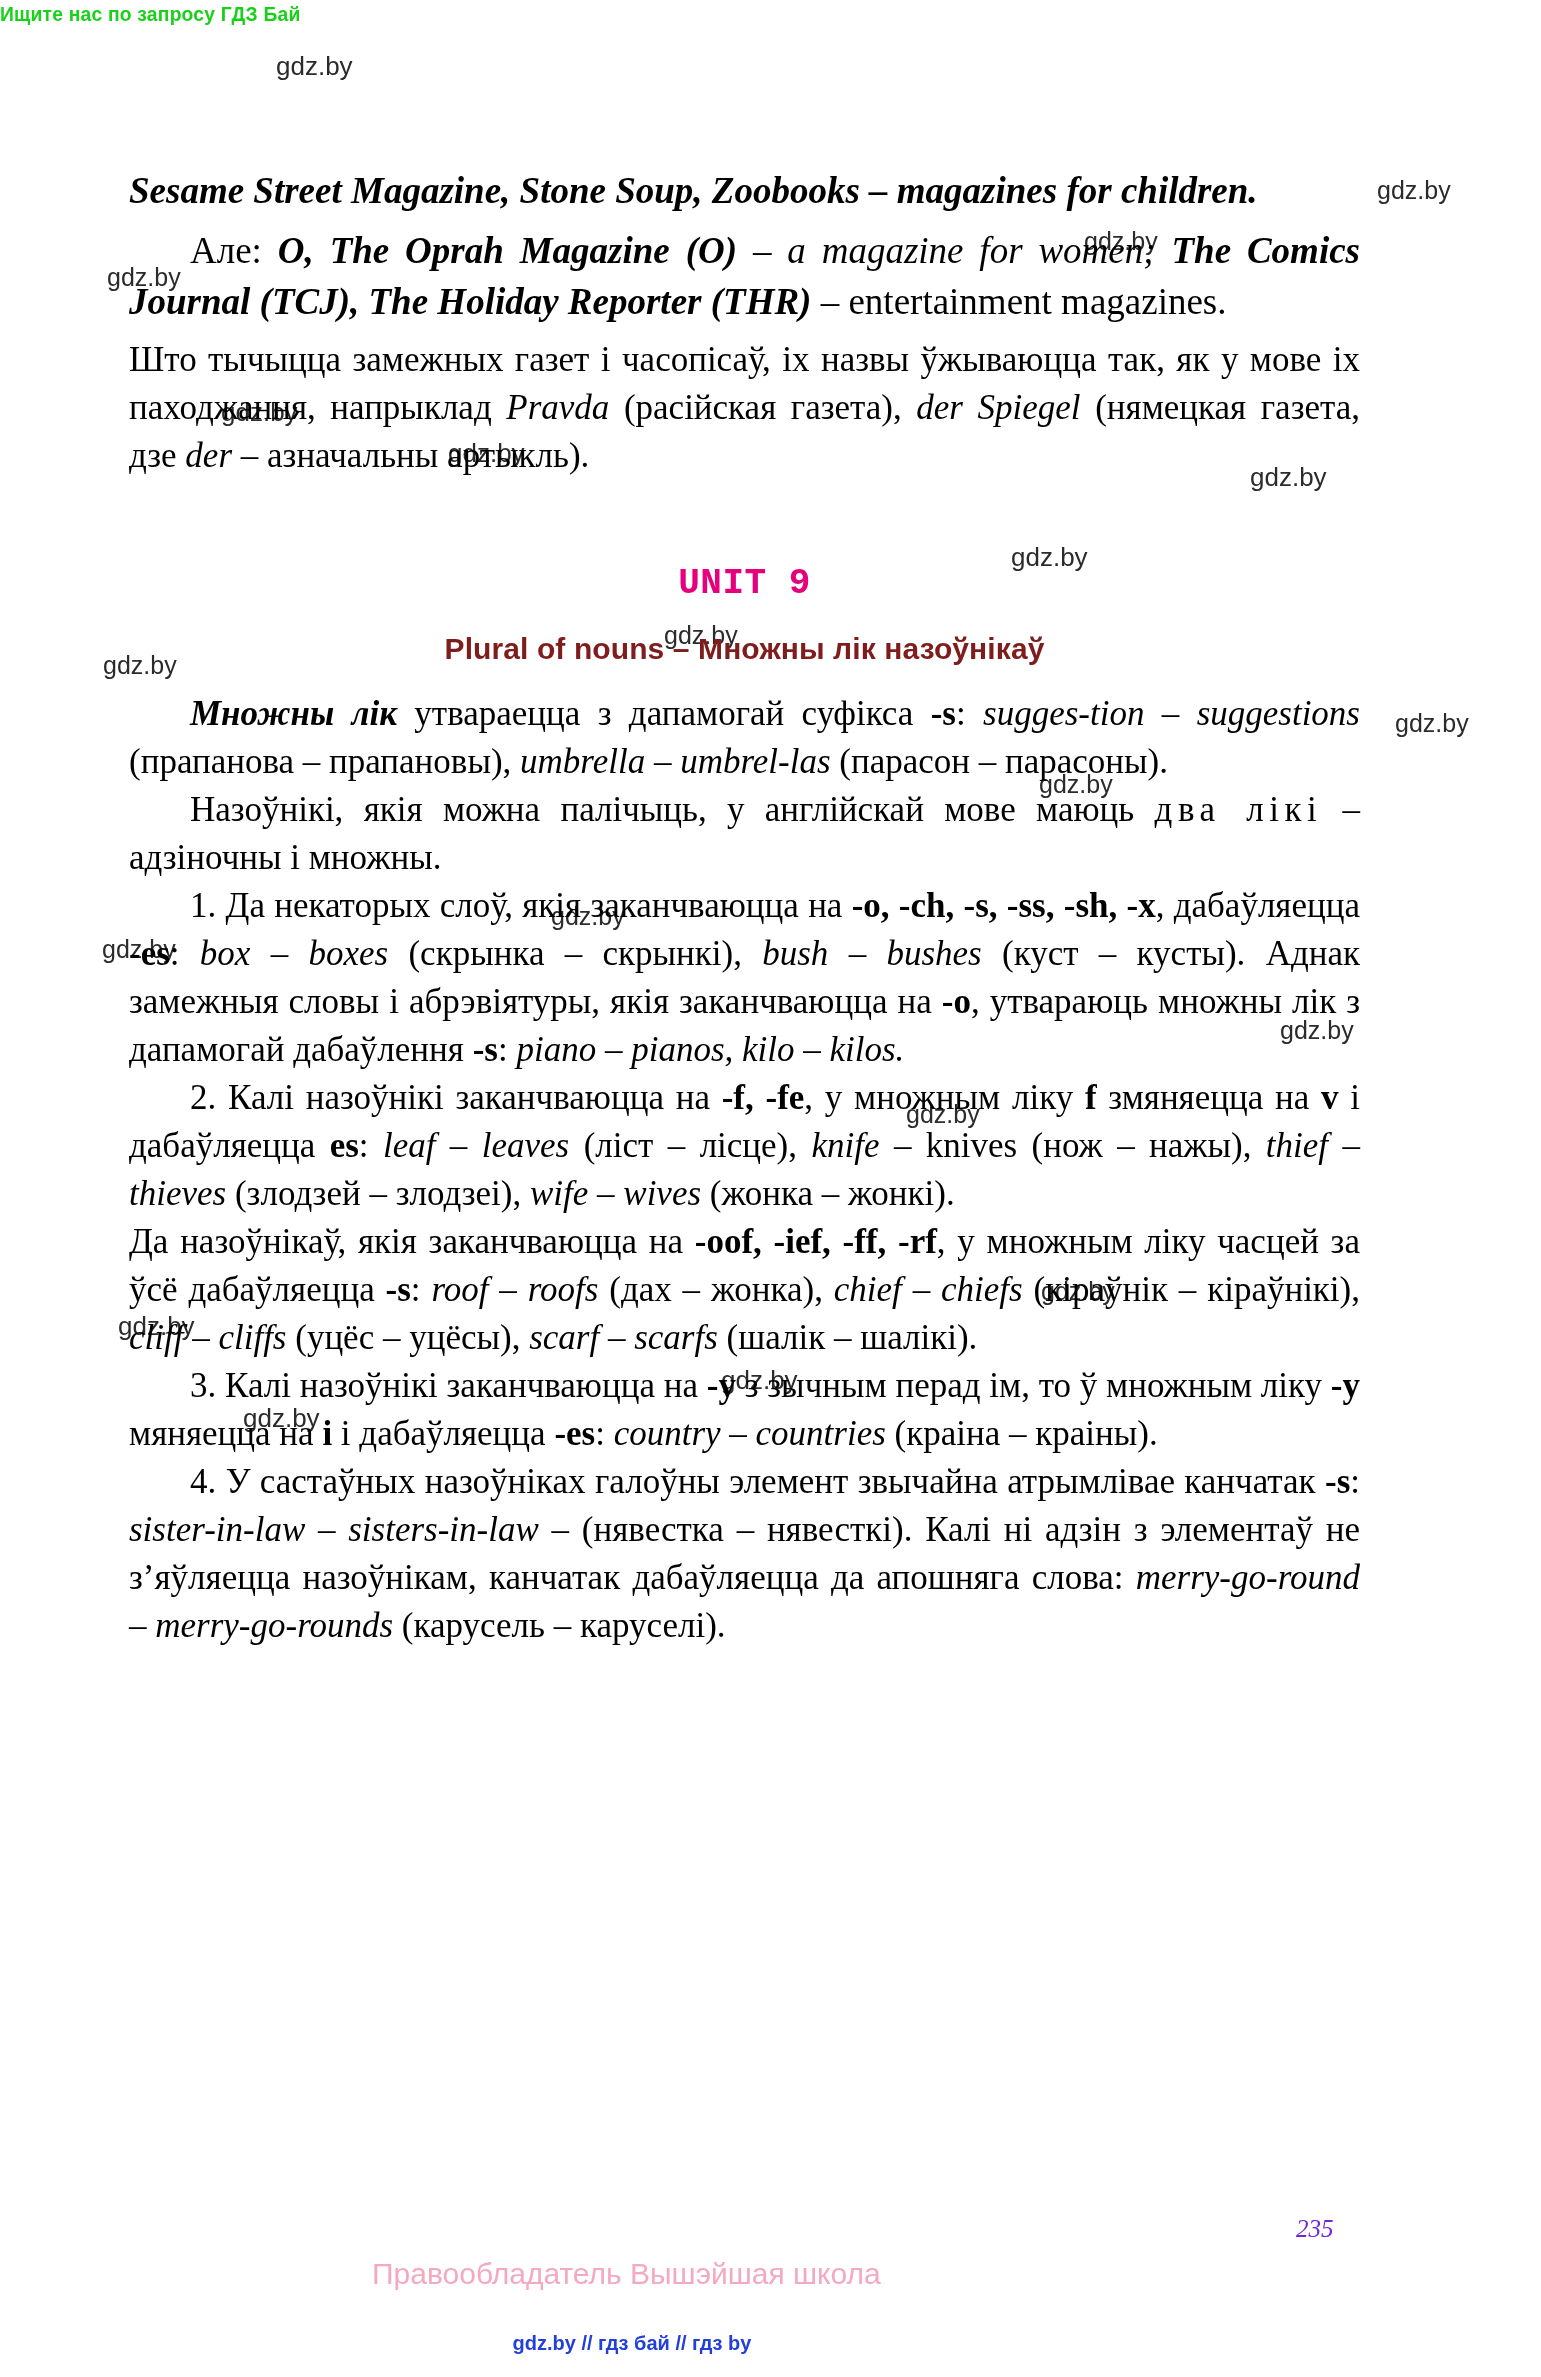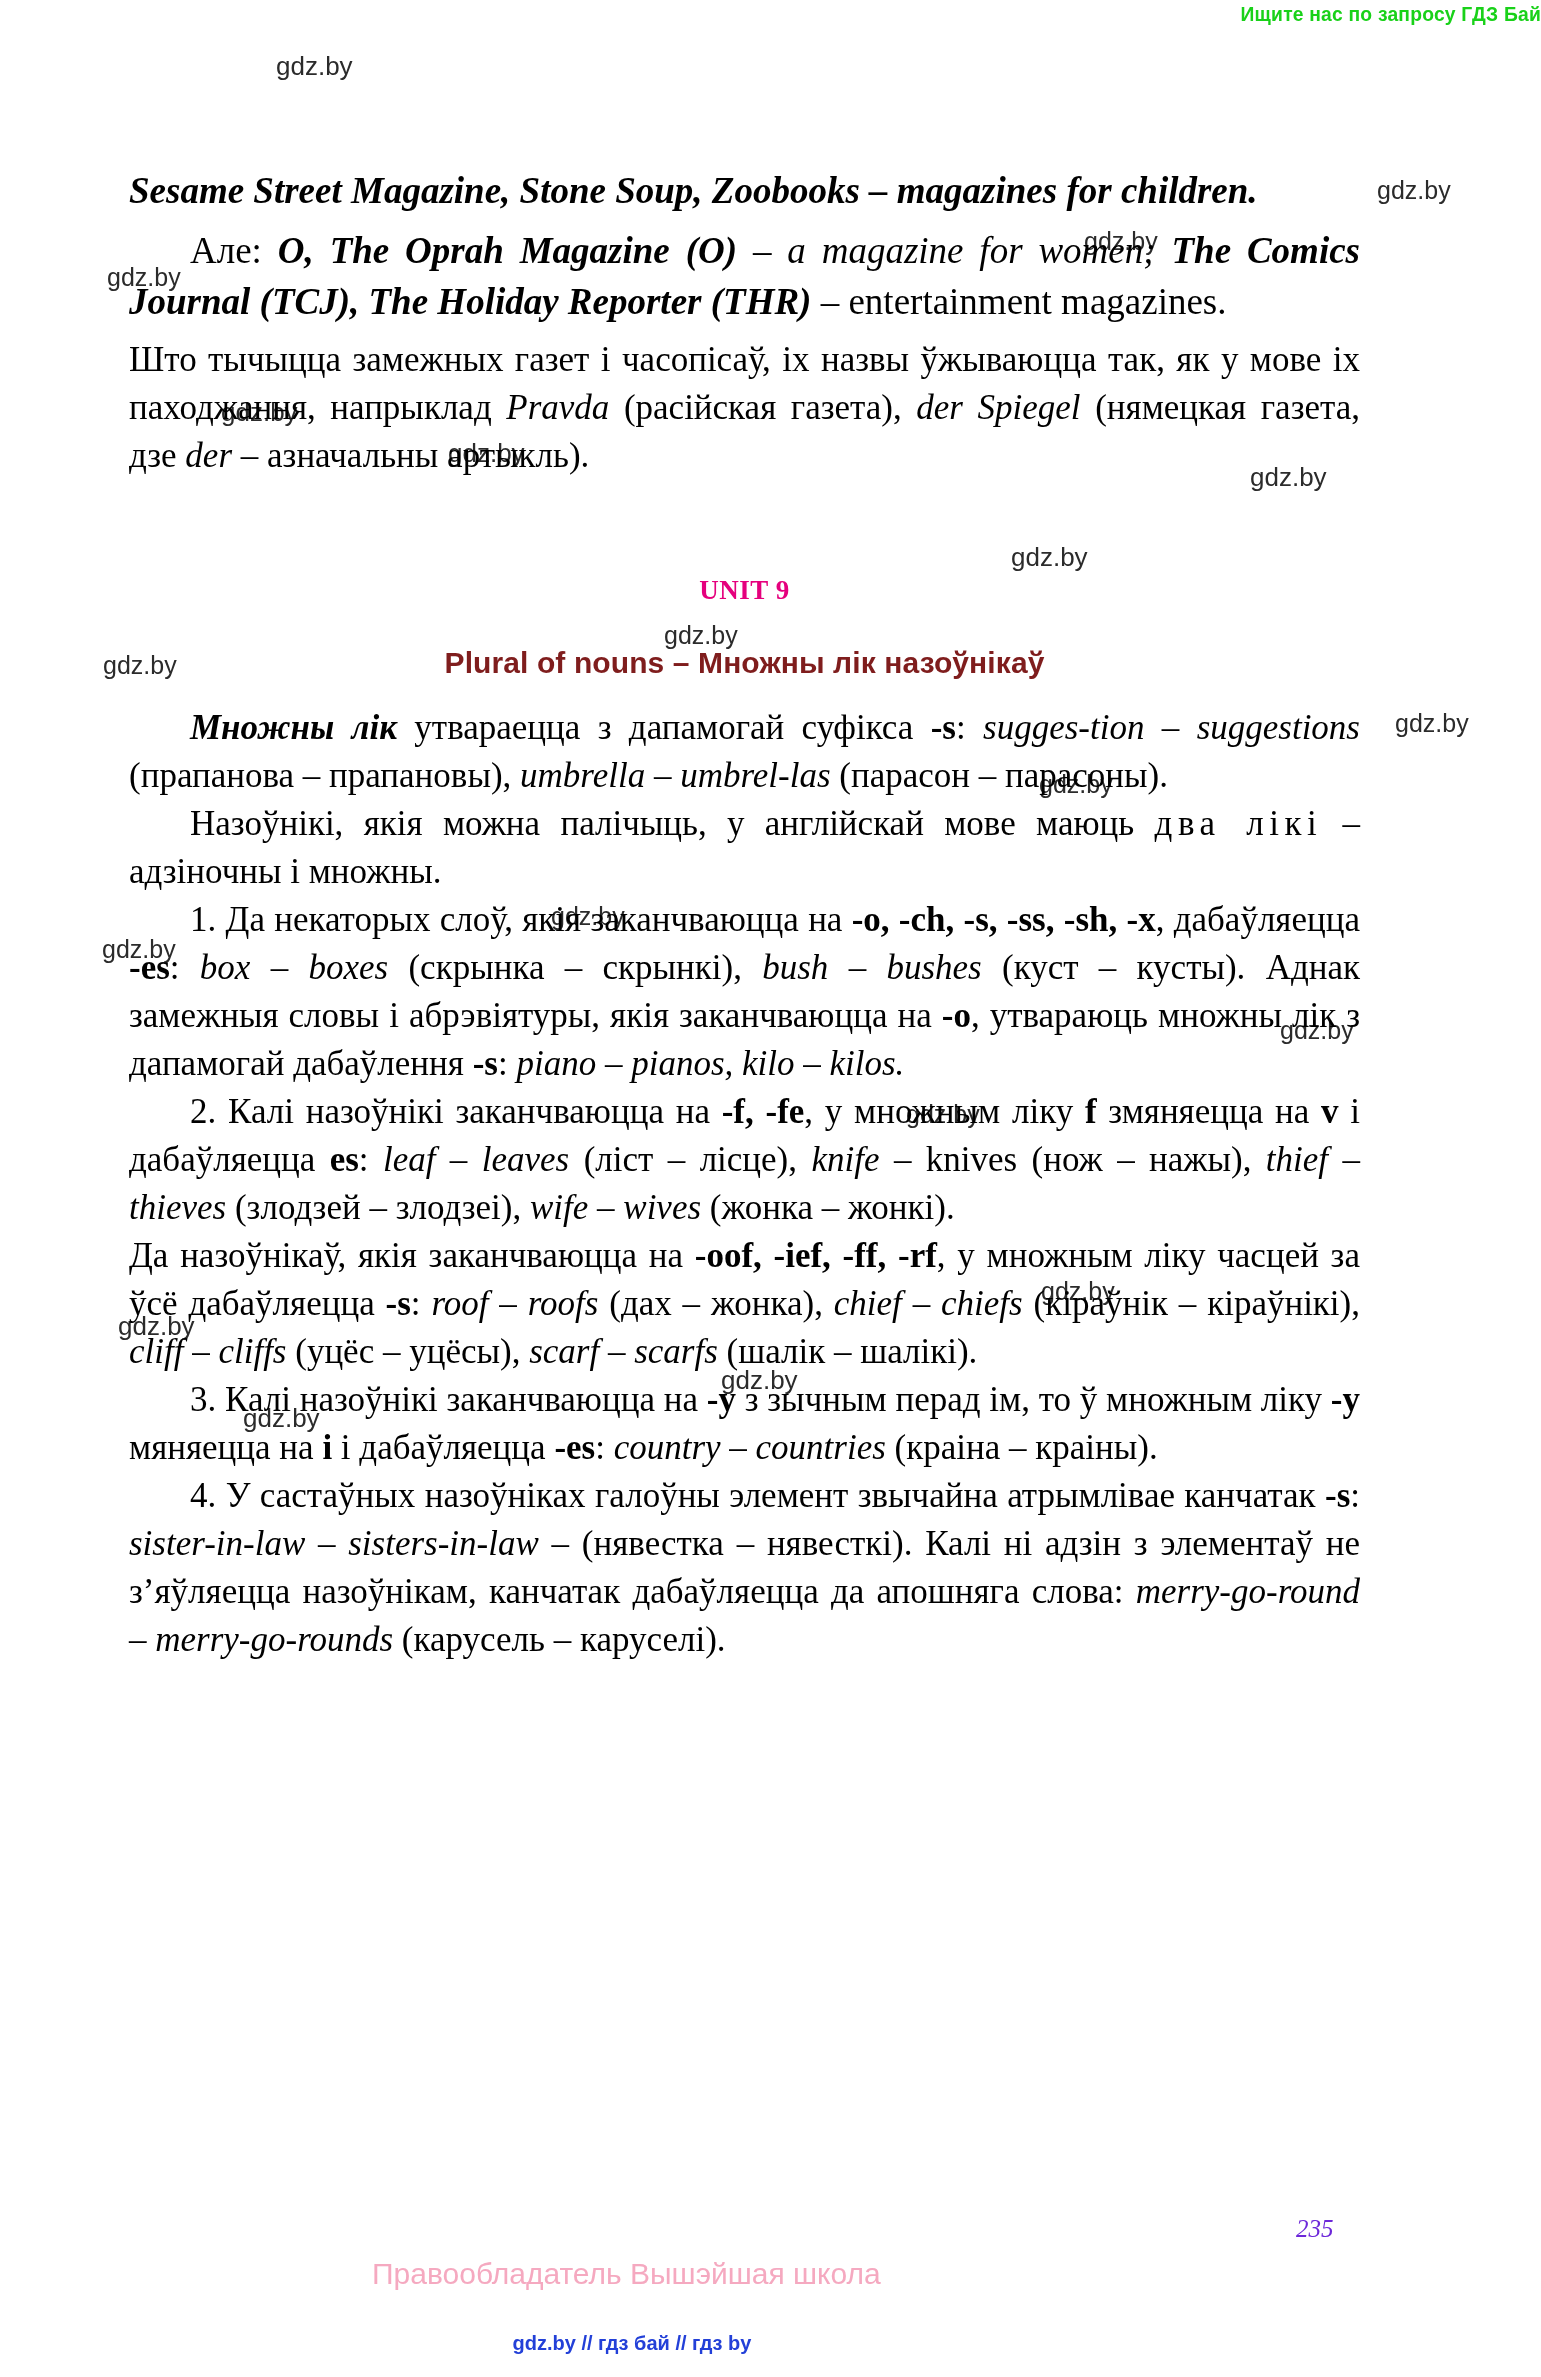--- a/index.html
+++ b/index.html
@@ -15,21 +15,21 @@
     color: #000000;
     overflow: hidden;
   }
 
   
   .top-banner {
     position: absolute;
     top: 3.7px;
     left: 0;
     width: 1541px;
-    text-align: right;
+    text-align: left;
     font-family: "Liberation Sans", sans-serif;
     font-size: 19.3px;
     font-weight: bold;
     color: #19d119;
     letter-spacing: 0.2px;
   }
 
   
   .page {
     position: absolute;
@@ -68,26 +68,26 @@
   .bi { font-style: italic; font-weight: bold; }
 
   
   .sp-lg { height: 59px; }
   .sp-md { height: 24px; }
   .sp-sm { height: 9.2px; }
 
   
   .unit-num {
     text-align: center;
-    font-family: Liberation Serif, serif;
-    font-weight: bold;
-    font-size: 27px;
+    font-family: Liberation Mono, monospace;
+    font-weight: bold;
+    font-size: 36px;
     letter-spacing: 0.5px;
     color: #e5007d;
-    margin: 12px;
+    margin: 0;
   }
   .unit-title {
     text-align: center;
     font-family: "Liberation Sans", sans-serif;
     font-weight: bold;
     font-size: 30px;
     color: #7f1d1d;
     margin: 0;
     padding-top: 27.6px;
     letter-spacing: 0.1px;

